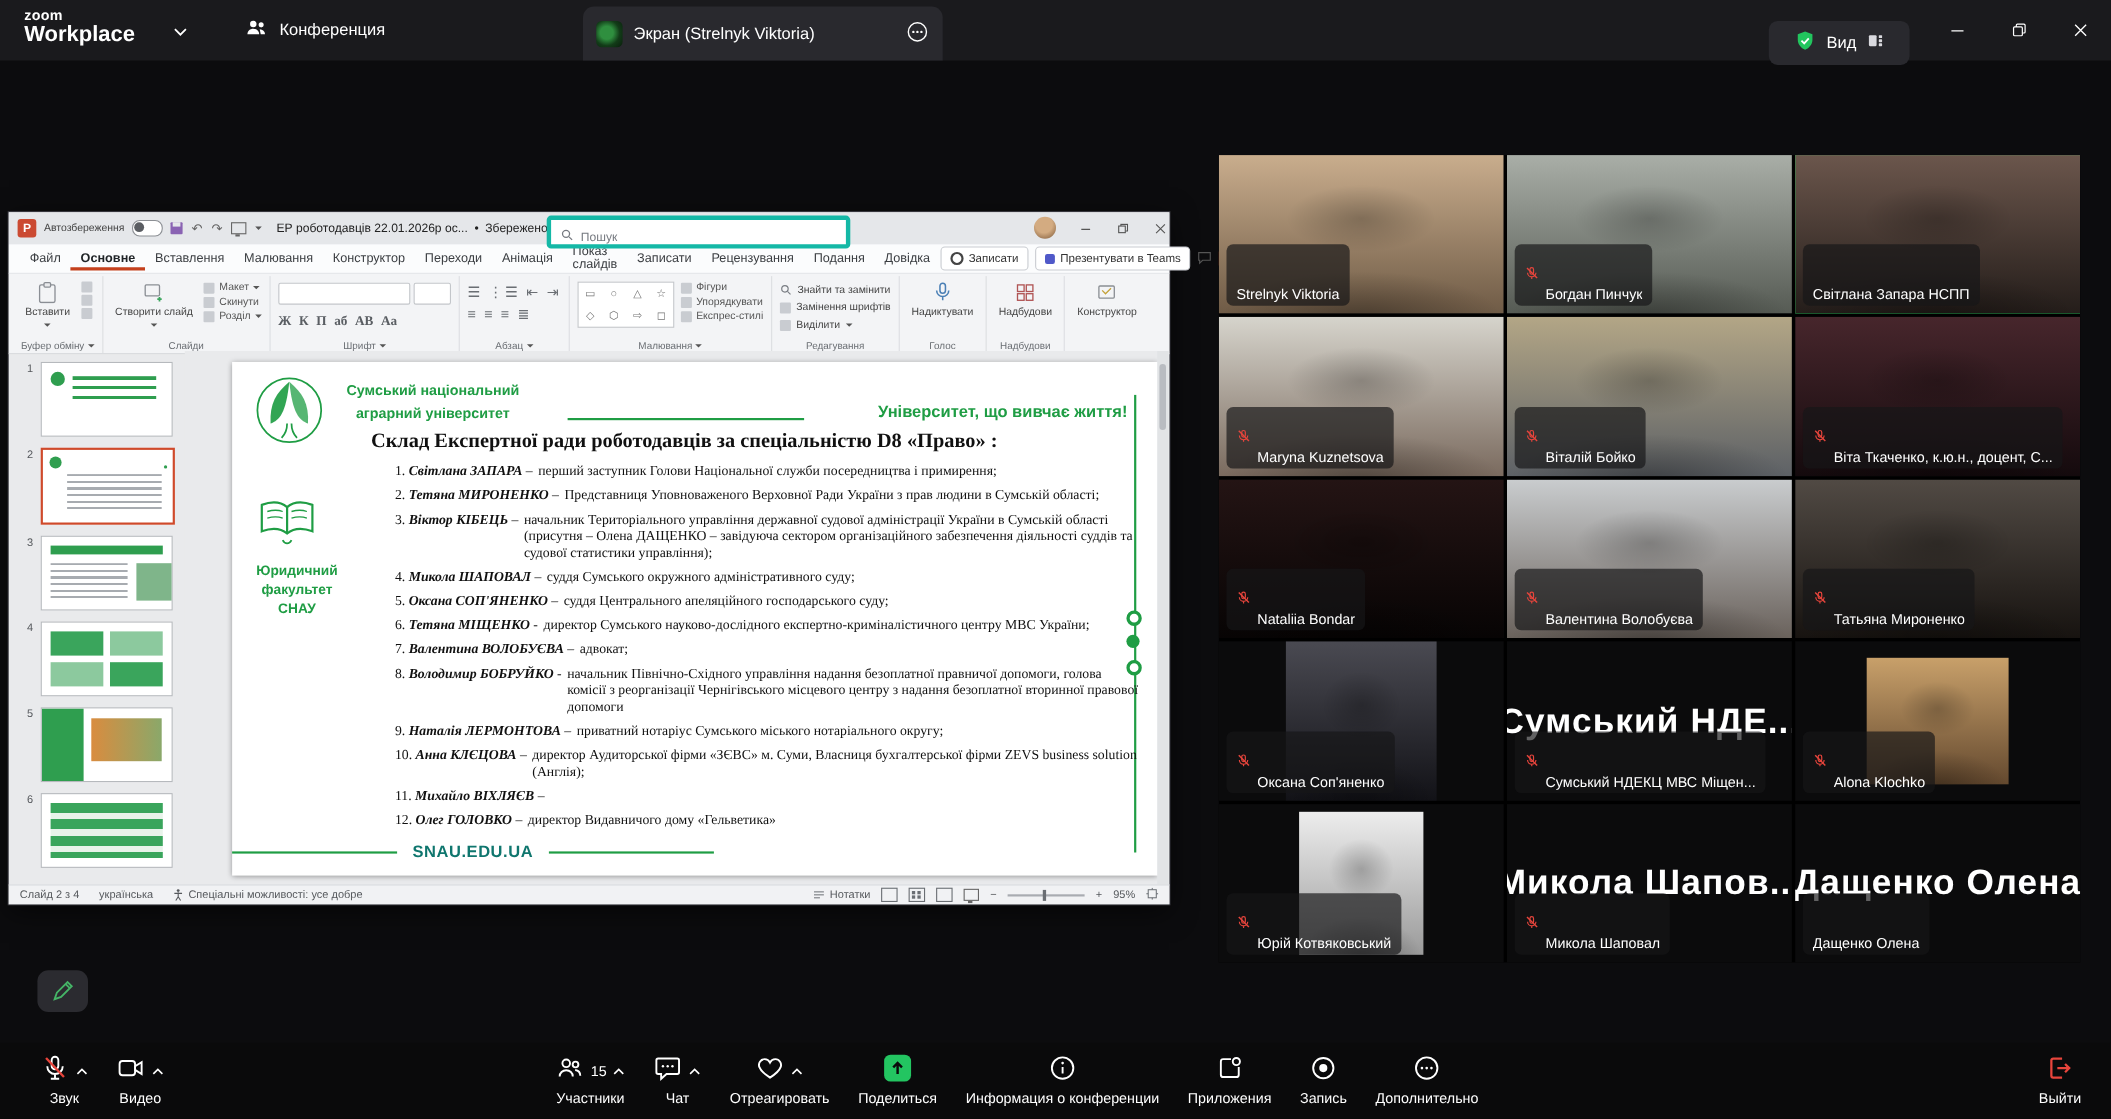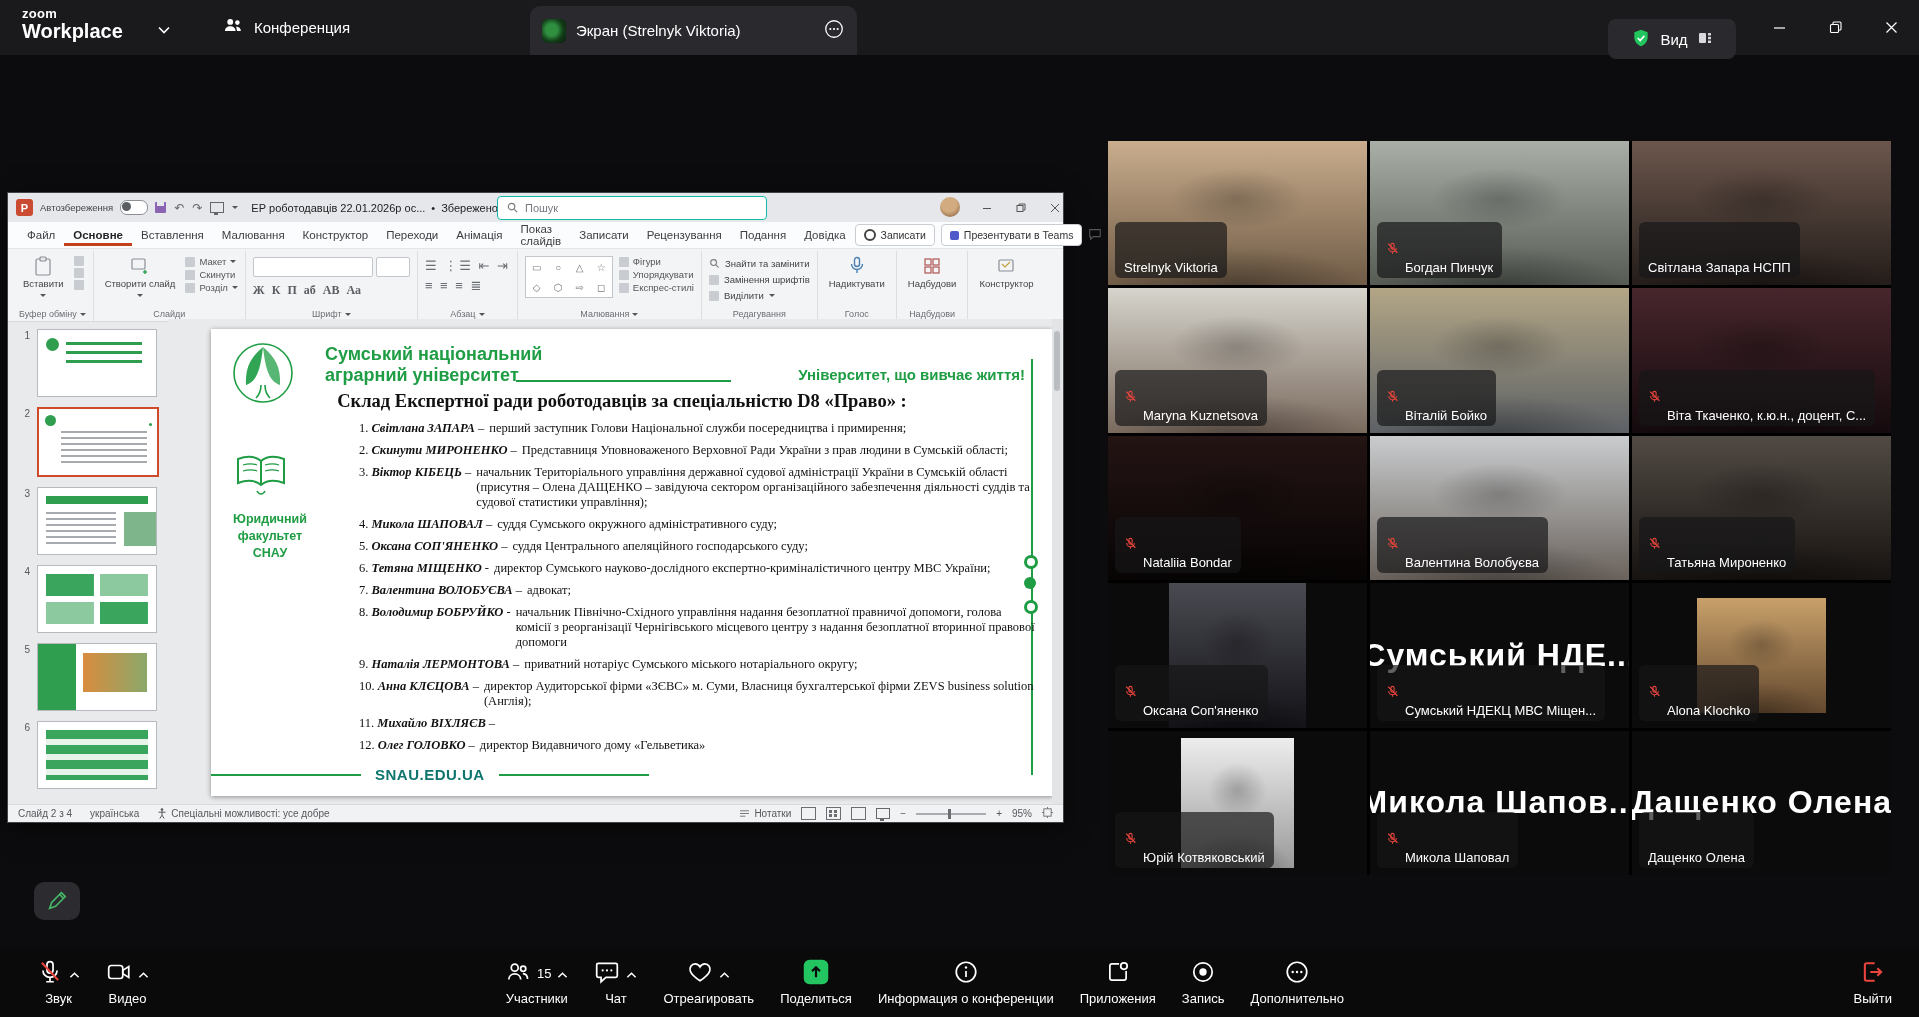--- a/index.html
+++ b/index.html
@@ -33,22 +33,22 @@
   .autosave-lbl{font-size:9.5px;color:#444;}
   .toggle{width:26px;height:13px;border:1px solid #8c8f94;border-radius:7px;background:#fff;position:relative;}
   .toggle::after{content:"";position:absolute;left:1px;top:1px;width:9px;height:9px;border-radius:50%;background:#5a5d62;}
   .qat{color:#666;display:flex;align-items:center;gap:8px;font-size:12px;}
   .save-glyph{width:11px;height:11px;background:#8a63b3;display:inline-block;border-radius:1px;position:relative;}
   .save-glyph::after{content:"";position:absolute;left:2px;top:0;width:7px;height:4px;background:#e5e7ea;}
   .mon-glyph{width:12px;height:9px;border:1px solid #666;display:inline-block;position:relative;}
   .mon-glyph::after{content:"";position:absolute;left:3px;bottom:-3px;width:4px;height:2px;background:#666;}
   .doc-title{display:flex;align-items:center;gap:6px;color:#222;font-size:11px;margin-left:6px;white-space:nowrap;}
   .car{display:inline-block;width:0;height:0;border:3px solid transparent;border-top-color:#555;margin-top:3px;}
-  .ppt-search{position:absolute;left:489px;top:3px;width:250px;height:22px;background:#fff;border:1px solid #14b8a6;
-    border-radius:4px;display:flex;align-items:center;gap:7px;padding:0 9px;color:#767a80;font-size:11px;}
+  .ppt-search{position:absolute;left:489px;top:3px;width:250px;height:22px;background:#fff;border:4px solid #14b8a6;
+    border-radius:4px;display:flex;align-items:flex-end;gap:7px;padding:0 9px;color:#767a80;font-size:11px;}
   .ppt-avatar{position:absolute;left:932px;top:4px;width:20px;height:20px;border-radius:50%;
     background:radial-gradient(circle at 45% 35%, #d3ab81 0 45%, #7a5636 100%);}
   .ppt-winbtn{position:absolute;top:0;width:34px;height:29px;display:grid;place-items:center;color:#555;}
 
   .ppt-tabs{height:26px;background:#fbfcfd;border-bottom:1px solid #e3e5e8;display:flex;align-items:center;
     padding:0 10px;font-size:11.5px;color:#3b3e42;}
   .rtab{padding:5px 9px;cursor:default;}
   .rtab.active{font-weight:bold;color:#1f2326;box-shadow:inset 0 -3px 0 #c4401c;}
   .rtab-right{margin-left:auto;display:flex;align-items:center;gap:6px;}
   .rb-btn{height:20px;border:1px solid #c9ccd1;background:#fff;border-radius:4px;display:flex;align-items:center;
@@ -106,21 +106,21 @@
   .v5::after{content:"";position:absolute;left:38%;top:14%;right:8%;height:58%;
     background:linear-gradient(90deg,#d98c3f,#8aa86a);}
   .v6::before{content:"";position:absolute;inset:8px;
     background:repeating-linear-gradient(#3aa55c 0 9px,#e8f3ea 9px 15px);}
 
   .slide-wrap{flex:1;position:relative;background:#e9eaec;}
   .slide{position:absolute;left:43px;top:10px;width:842px;height:467px;background:#fff;
     box-shadow:0 1px 5px rgba(0,0,0,.4);}
   .sscroll{position:absolute;right:1px;top:0;bottom:0;width:10px;background:#e2e4e6;}
   .sscroll .sthumb{position:absolute;left:2px;top:12px;width:6px;height:60px;background:#b9bcc1;border-radius:3px;}
-  .org{position:absolute;left:114px;top:15px;color:#1f9d44;font-weight:bold;font-size:18px;line-height:21px;}
+  .org{position:absolute;left:104px;top:15px;color:#1f9d44;font-weight:bold;font-size:13px;line-height:21px;text-align:center;}
   .motto{position:absolute;right:28px;top:37px;color:#1f9d44;font-weight:bold;font-size:15px;}
   .hline{position:absolute;left:305px;top:51px;width:215px;height:2px;background:#1f9d44;}
   .stitle{position:absolute;left:40px;right:60px;top:62px;text-align:center;
     font-family:"Liberation Serif",serif;font-weight:bold;font-size:18.5px;color:#111;}
   .snau-logo{position:absolute;left:20px;top:12px;}
   .fac-logo{position:absolute;left:20px;top:118px;}
   .fac-text{position:absolute;left:0;top:182px;width:118px;text-align:center;color:#1f9d44;
     font-weight:bold;font-size:12.5px;line-height:17px;}
   .vline{position:absolute;left:820px;top:30px;width:2px;height:416px;background:#1f9d44;}
   .sdot{position:absolute;left:813px;width:10px;height:10px;border-radius:50%;}
@@ -615,21 +615,21 @@
                 <span class="si-head">
                   <span class="si-num">1.</span>
                   <span class="si-name">Світлана ЗАПАРА</span>
                   <span class="si-dash">–</span>
                 </span>
                 <span class="si-desc">перший заступник Голови Національної служби посередництва і примирення;</span>
               </div>
               <div class="sitem">
                 <span class="si-head">
                   <span class="si-num">2.</span>
-                  <span class="si-name">Скинути МИРОНЕНКО</span>
+                  <span class="si-name">Тетяна МИРОНЕНКО</span>
                   <span class="si-dash">–</span>
                 </span>
                 <span class="si-desc">Представниця Уповноваженого Верховної Ради України з прав людини в Сумській області;</span>
               </div>
               <div class="sitem">
                 <span class="si-head">
                   <span class="si-num">3.</span>
                   <span class="si-name">Віктор КІБЕЦЬ</span>
                   <span class="si-dash">–</span>
                 </span>

